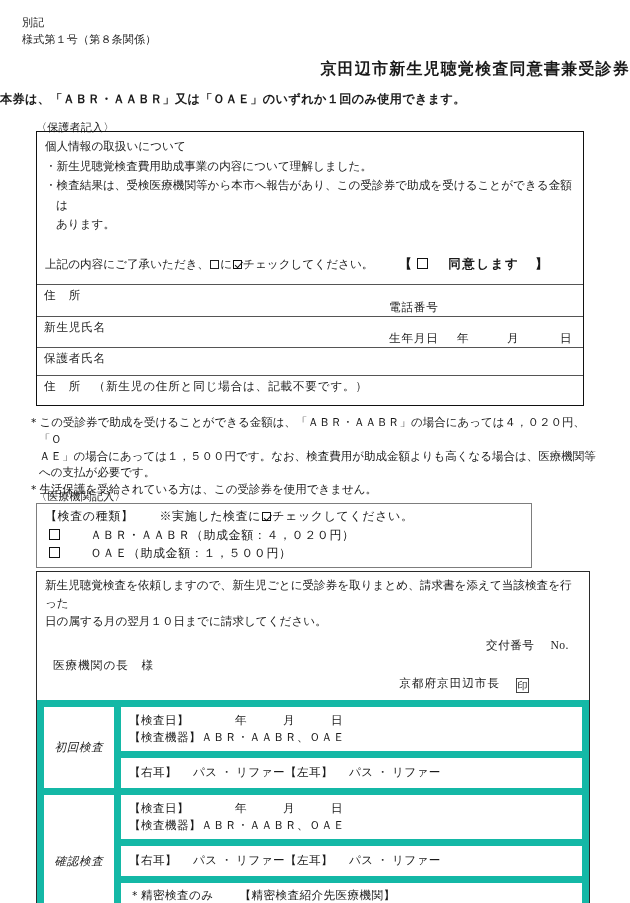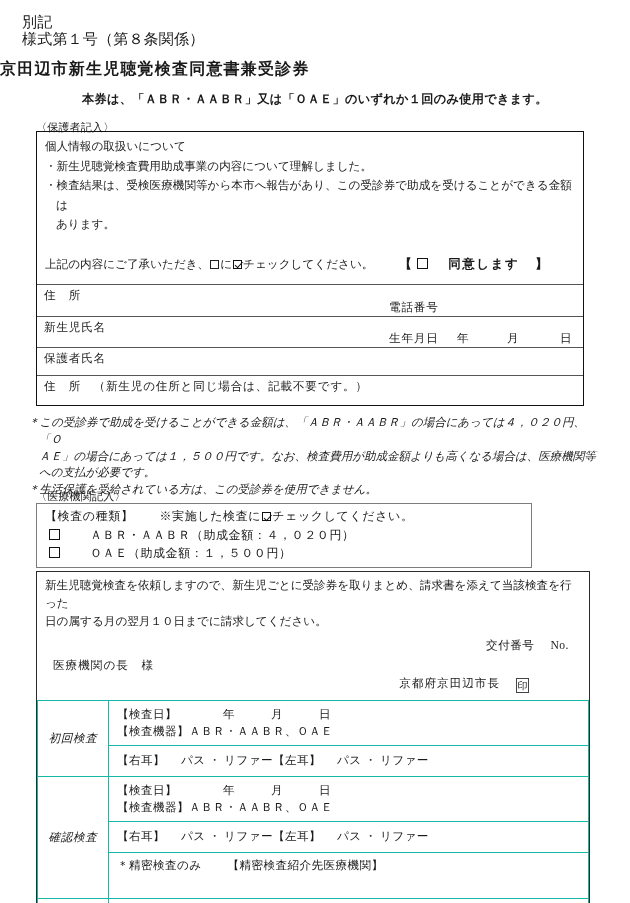--- a/index.html
+++ b/index.html
@@ -18,35 +18,35 @@
   }
   .page {
     position: absolute;
     inset: 0;
     padding: 0;
   }
 
   
   .hdr-line {
     margin-left: 22px;
-    font-size: 15px;
+    font-size: 11px;
     line-height: 17px;
     letter-spacing: .2px;
   }
   .hdr-line:first-child { padding-top: 14px; }
 
   .doc-title {
-    text-align: left;
+    text-align: right;
     font-size: 16px;
     font-weight: bold;
     letter-spacing: 1.2px;
     margin-top: 11px;
   }
   .doc-subtitle {
-    text-align: center;
+    text-align: left;
     font-size: 12.2px;
     font-weight: bold;
     letter-spacing: .3px;
     margin-top: 11px;
   }
 
   
   .sect-cap {
     margin-left: 36px;
     font-size: 11px;
@@ -137,21 +137,21 @@
 
   
   .notes {
     position: absolute;
     left: 28px;
     top: 414px;
     width: 580px;
     font-size: 11.5px;
     line-height: 16.8px;
   }
-  .notes p { margin: 0; padding-left: 11px; text-indent: -11px; font-style: italic; }
+  .notes p { margin: 0; padding-left: 11px; text-indent: -11px; }
   .notes p.n2 { text-indent: -11px; }
 
   
   .type-box {
     position: absolute;
     left: 36px;
     top: 503px;
     width: 496px;
     border: 1.6px solid #7d7d7d;
     box-sizing: border-box;
@@ -207,21 +207,21 @@
   }
 
   
   table.res {
     border-collapse: collapse;
     width: 100%;
     table-layout: fixed;
     font-size: 11.6px;
   }
   table.res td {
-    border: 1px solid #14b8a6;
+    border: 7px solid #14b8a6;
     padding: 0;
     vertical-align: middle;
   }
   table.res td.side {
     width: 70px;
     text-align: center;
     letter-spacing: .6px;
     line-height: 16px;
     font-style: italic;
   }

